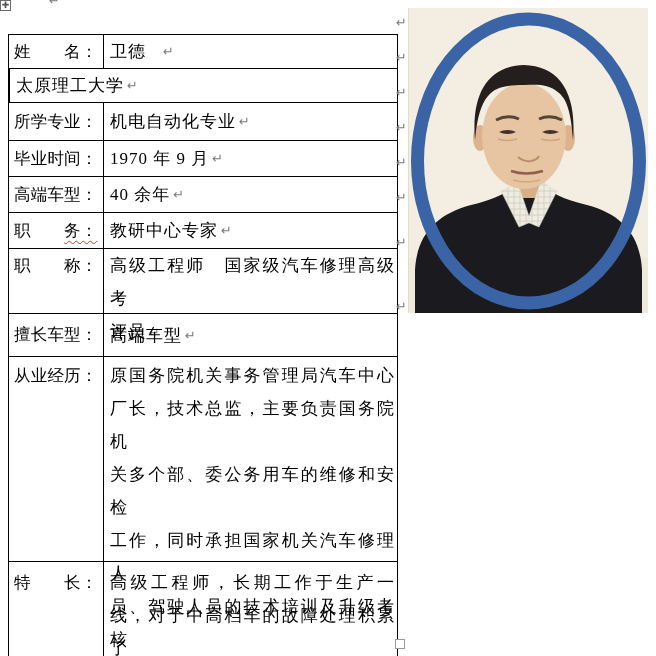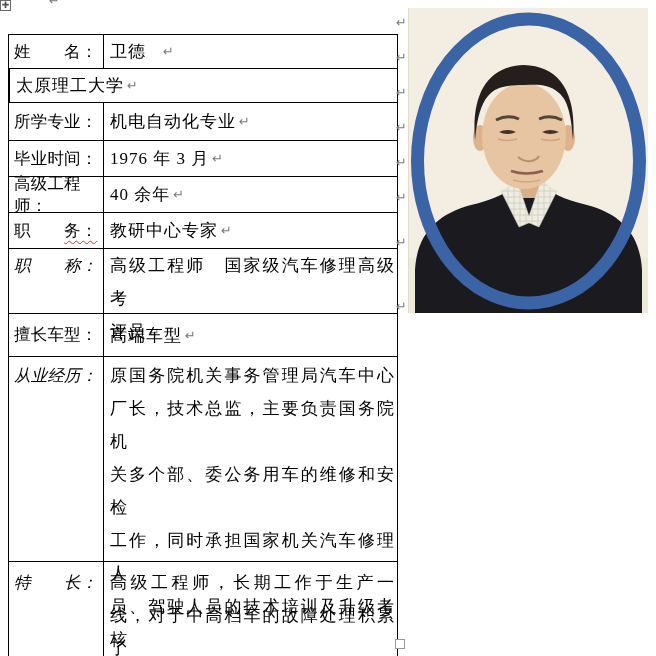--- a/index.html
+++ b/index.html
@@ -33,21 +33,21 @@
   }
   .val {
     flex: 1 1 auto;
     border-left: 1.5px solid #000;
     padding-left: 6px; padding-right: 2px;
     font-size: 17px;
     letter-spacing: 1px;
     align-items: center;
   }
   .trow.top .lbl, .trow.top .val { align-items: flex-start; }
-  .trow.top .lbl { line-height: 33px; font-style: italic; }
+  .trow.top .lbl { line-height: 33px; }
   .val.lines { display: block; }
   .line { display: block; line-height: 33px; width: 100%; }
   .line.just { text-align: justify; text-align-last: justify; }
 
   .wavy-blue {
     text-decoration-style: wavy;
     text-decoration-color: #2952cc;
     text-decoration-thickness: 1px;
     text-underline-offset: 4px;
   }
@@ -145,28 +145,28 @@
         <span>机电自动化专业</span>
         <span class="pilcrow">↵</span>
       </div>
     </div>
 
     <div class="trow" style="height:36px">
       <div class="cell lbl">
         <span>毕业时间：</span>
       </div>
       <div class="cell val">
-        <span>1976 年 3 月</span>
+        <span>1970 年 9 月</span>
         <span class="pilcrow">↵</span>
       </div>
     </div>
 
     <div class="trow" style="height:36px">
       <div class="cell lbl">
-        <span>高级工程师：</span>
+        <span>高端车型：</span>
       </div>
       <div class="cell val">
         <span>40 余年</span>
         <span class="pilcrow">↵</span>
       </div>
     </div>
 
     <div class="trow" style="height:36px">
       <div class="cell lbl">
         <span>职　　</span>

